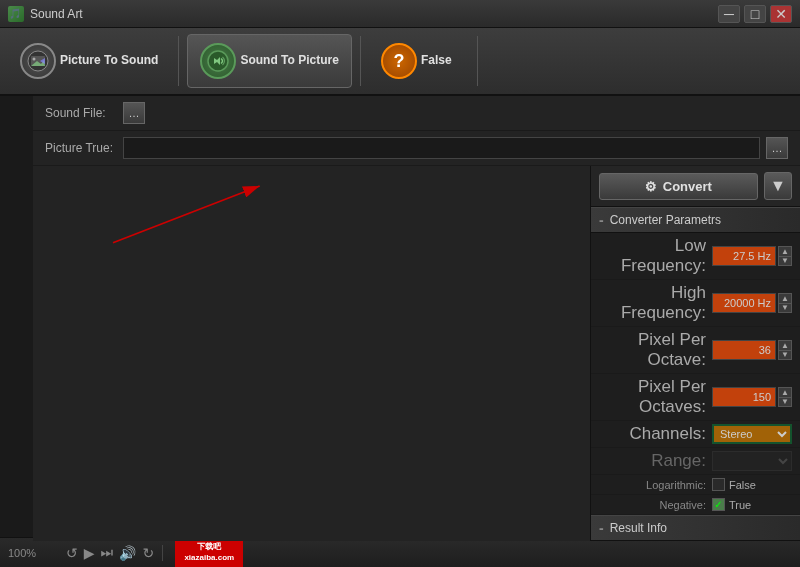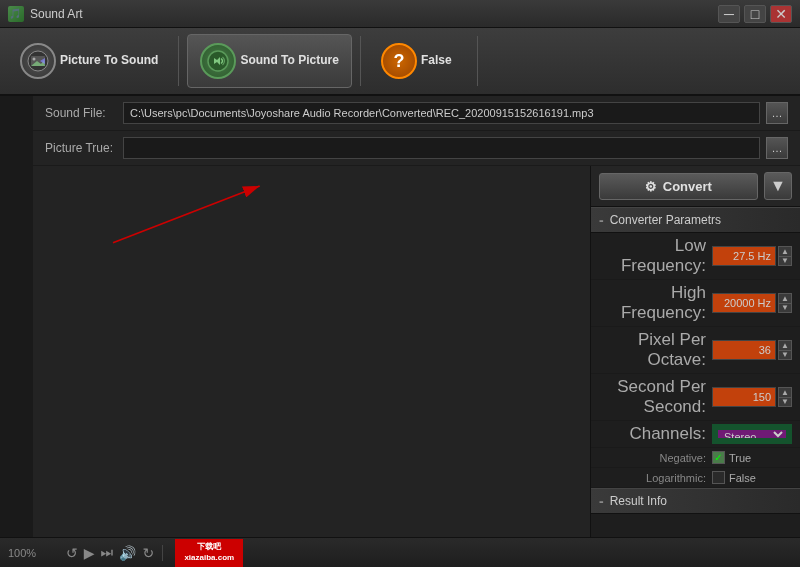--- a/index.html
+++ b/index.html
@@ -243,22 +243,22 @@
       cursor: pointer;
       font-size: 8px;
       color: #aaa;
       line-height: 1;
     }
     .spin-up { border-bottom: none; }
 
     
     .param-select {
       flex: 1;
-      background: #701a75;
-      border: 6px solid #14532d;
+      background: #a16207;
+      border: 2px solid #14532d;
       color: #ccc;
       font-size: 11px;
       height: 20px;
       padding: 0 2px;
       outline: none;
     }
     .param-select-disabled {
       background: #252525;
       border: 1px solid #333;
       color: #555;
@@ -434,21 +434,20 @@
   </div>
 
   <div class="toolbar-separator"></div>
 
 </div>
 
 <div id="main">
 
   <div class="file-row">
     <span class="file-label">Sound File:</span>
-    <input class="file-input" type="text" readonly="" value="C:\Users\pc\Documents\Joyoshare Audio Recorder\Converted\REC_20200915152616191.mp3" style="">
     <div class="file-browse-btn">…</div>
   </div>
 
   <div class="file-row">
     <span class="file-label">Picture True:</span>
     <input class="file-input" type="text" style="">
     <div class="file-browse-btn">…</div>
   </div>
 
   <div id="content">
@@ -509,21 +508,21 @@
         <div class="param-value">
           <input class="param-input" type="text" value="36" style="width: 52px;">
           <div class="spinner">
             <div class="spin-up">▲</div>
             <div class="spin-down">▼</div>
           </div>
         </div>
       </div>
 
       <div class="param-row">
-        <span class="param-label">Second Per Second:</span>
+        <span class="param-label">Pixel Per Octaves:</span>
         <div class="param-value">
           <input class="param-input" type="text" value="150" style="width: 52px;">
           <div class="spinner">
             <div class="spin-up">▲</div>
             <div class="spin-down">▼</div>
           </div>
         </div>
       </div>
 
       <div class="param-row">
@@ -531,38 +530,46 @@
         <div class="param-value">
           <select class="param-select" style="width:68px;">
             <option>Stereo</option>
             <option>Left</option>
             <option>Right</option>
             <option>Mix</option>
           </select>
         </div>
       </div>
 
+      <div class="param-row">
+        <span class="param-label" style="color:#666;">Range:</span>
+        <div class="param-value">
+          <select class="param-select param-select-disabled" disabled="" style="width:68px;">
+            <option></option>
+          </select>
+        </div>
+      </div>
+
+      <div class="checkbox-row">
+        <span class="checkbox-label">Logarithmic:</span>
+        <div class="checkbox-value">
+          <div class="cb">
+            <span class="cb-check"></span>
+          </div>
+          <span>False</span>
+        </div>
+      </div>
 
       <div class="checkbox-row">
         <span class="checkbox-label">Negative:</span>
         <div class="checkbox-value">
           <div class="cb checked">
             <span class="cb-check">✓</span>
           </div>
           <span>True</span>
-        </div>
-      </div>
-
-      <div class="checkbox-row">
-        <span class="checkbox-label">Logarithmic:</span>
-        <div class="checkbox-value">
-          <div class="cb">
-            <span class="cb-check"></span>
-          </div>
-          <span>False</span>
         </div>
       </div>
 
       <div class="section-header">
         <span class="section-minus">-</span>
         <span>Result Info</span>
       </div>
 
 
 

